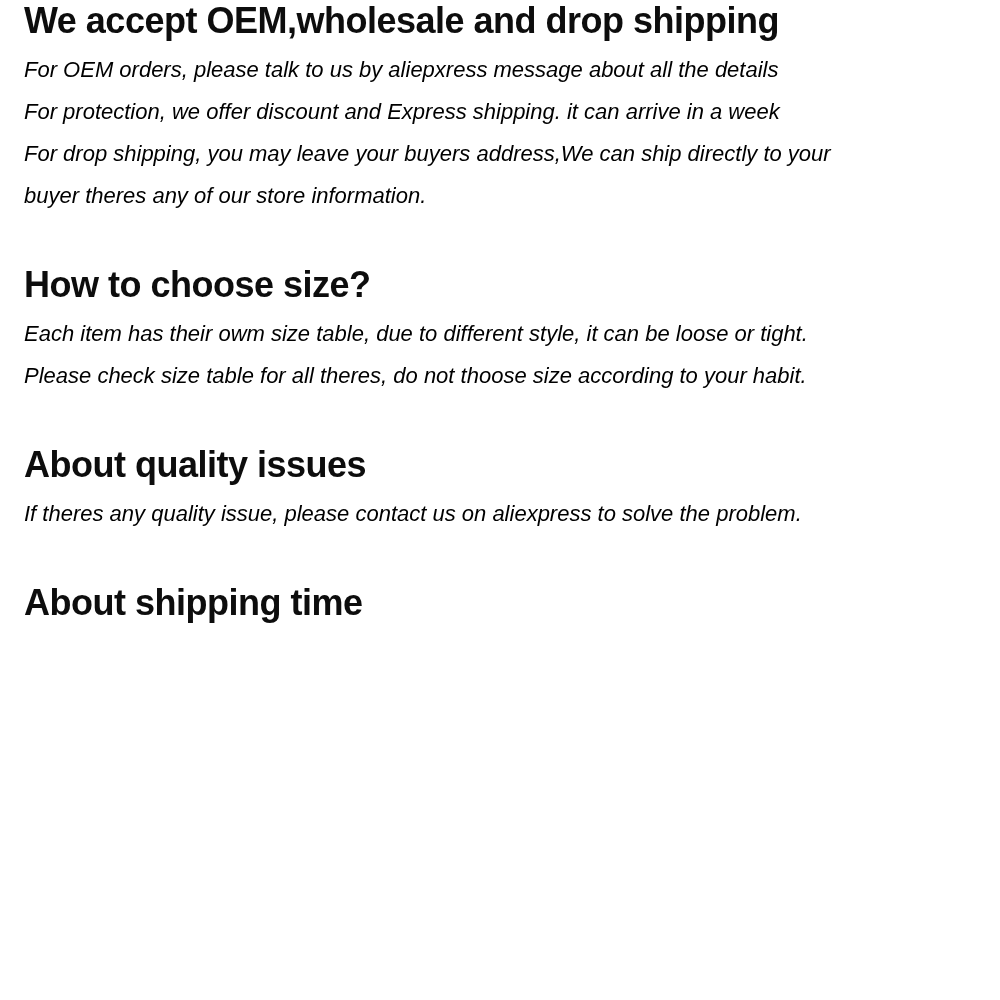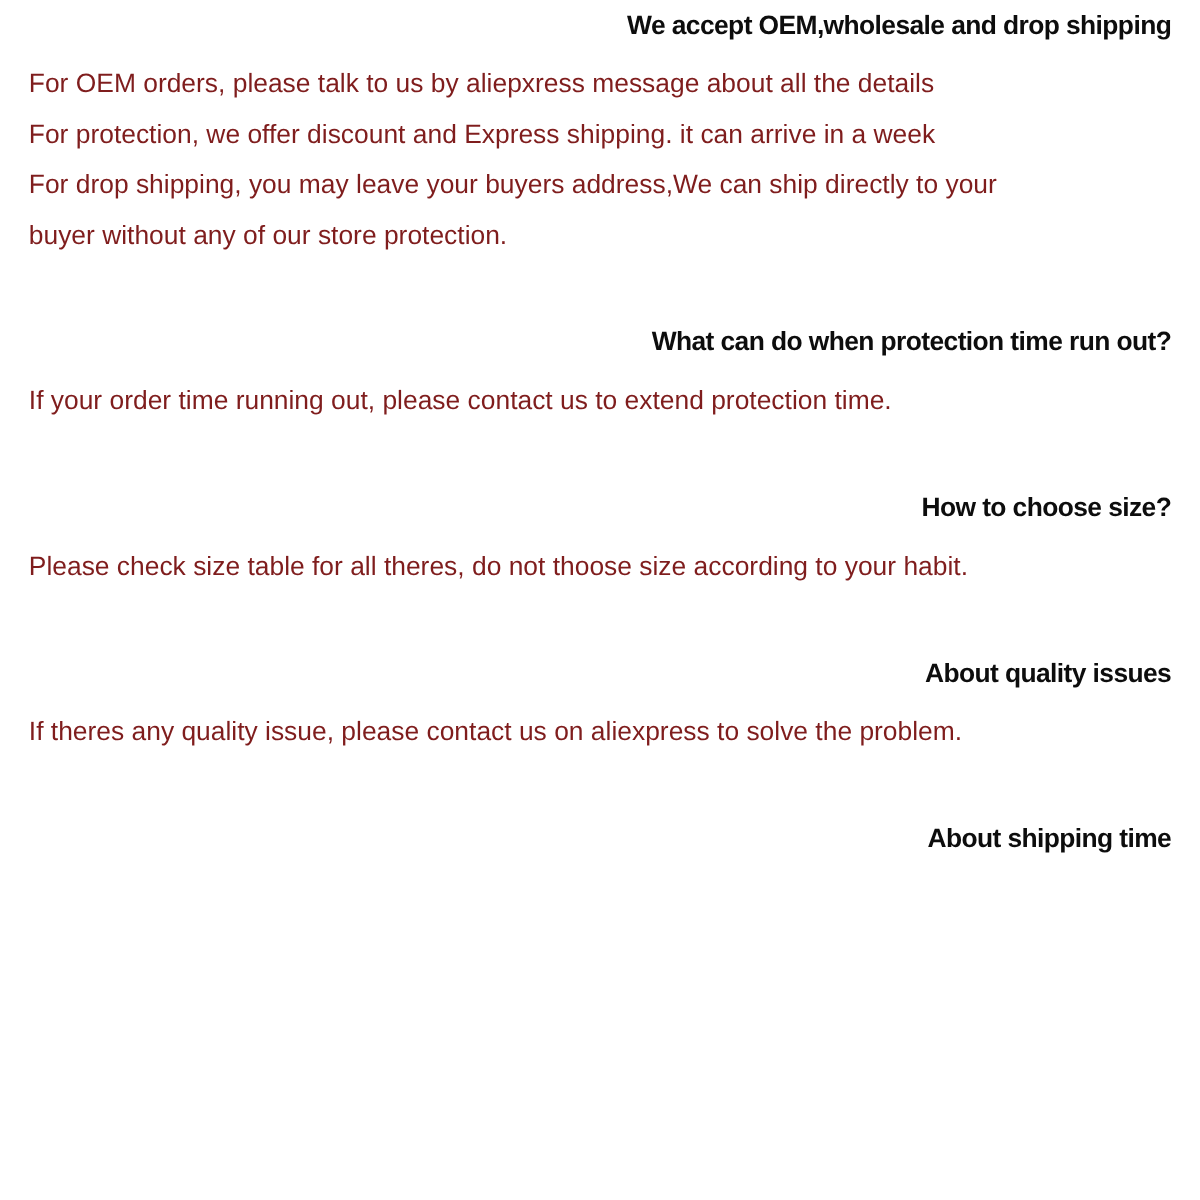--- a/index.html
+++ b/index.html
@@ -11,61 +11,56 @@
   .page {
     width: 1000px;
     min-height: 1000px;
     background: #ffffff;
     padding: 3px 24px 10px 24px;
     overflow: hidden;
   }
   .faq-section { margin-bottom: 50px; }
   .faq-section:last-child { margin-bottom: 0; margin-top: 20px; }
   .section-heading {
-    font-size: 22px;
+    font-size: 36px;
     font-weight: 700;
     line-height: 36px;
     letter-spacing: -0.5px;
     margin-bottom: 10px;
     color: #0d0d0d;
-    text-align: right;
   }
   .section-body { font-size: 22px; }
   .text-line {
     line-height: 42px;
     white-space: nowrap;
-    color: #7f1d1d;
+    color: #000000;
+    font-style: italic;
   }
 </style>
 </head>
 <body>
 
 <div class="page">
 
   <div class="faq-section">
     <div class="section-heading">We accept OEM,wholesale and drop shipping</div>
     <div class="section-body">
       <div class="text-line">For OEM orders, please talk to us by aliepxress message about all the details</div>
       <div class="text-line">For protection, we offer discount and Express shipping. it can arrive in a week</div>
       <div class="text-line">For drop shipping, you may leave your buyers address,We can ship directly to your</div>
-      <div class="text-line">buyer without any of our store protection.</div>
+      <div class="text-line">buyer theres any of our store information.</div>
     </div>
   </div>
 
 
-  <div class="faq-section">
-    <div class="section-heading">What can do when protection time run out?</div>
-    <div class="section-body">
-      <div class="text-line">If your order time running out, please contact us to extend protection time.</div>
-    </div>
-  </div>
 
   <div class="faq-section">
     <div class="section-heading">How to choose size?</div>
     <div class="section-body">
+      <div class="text-line">Each item has their owm size table, due to different style, it can be loose or tight.</div>
       <div class="text-line">Please check size table for all theres, do not thoose size according to your habit.</div>
     </div>
   </div>
 
   <div class="faq-section">
     <div class="section-heading">About quality issues</div>
     <div class="section-body">
       <div class="text-line">If theres any quality issue, please contact us on aliexpress to solve the problem.</div>
     </div>
   </div>

